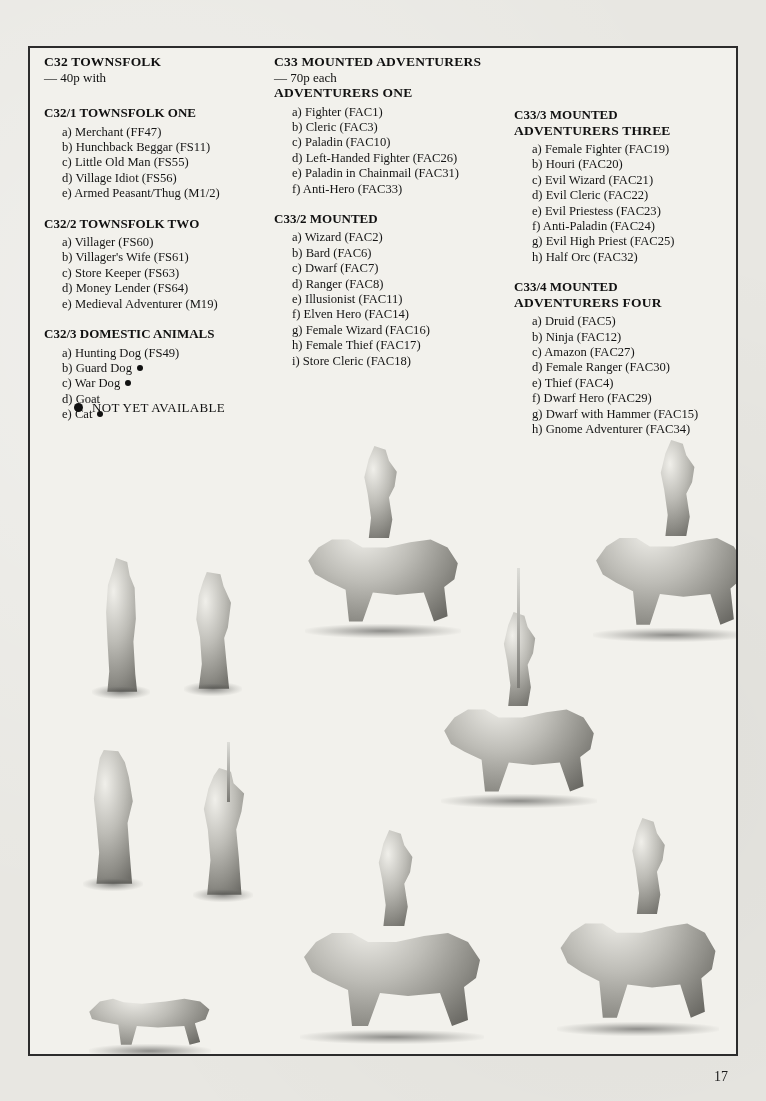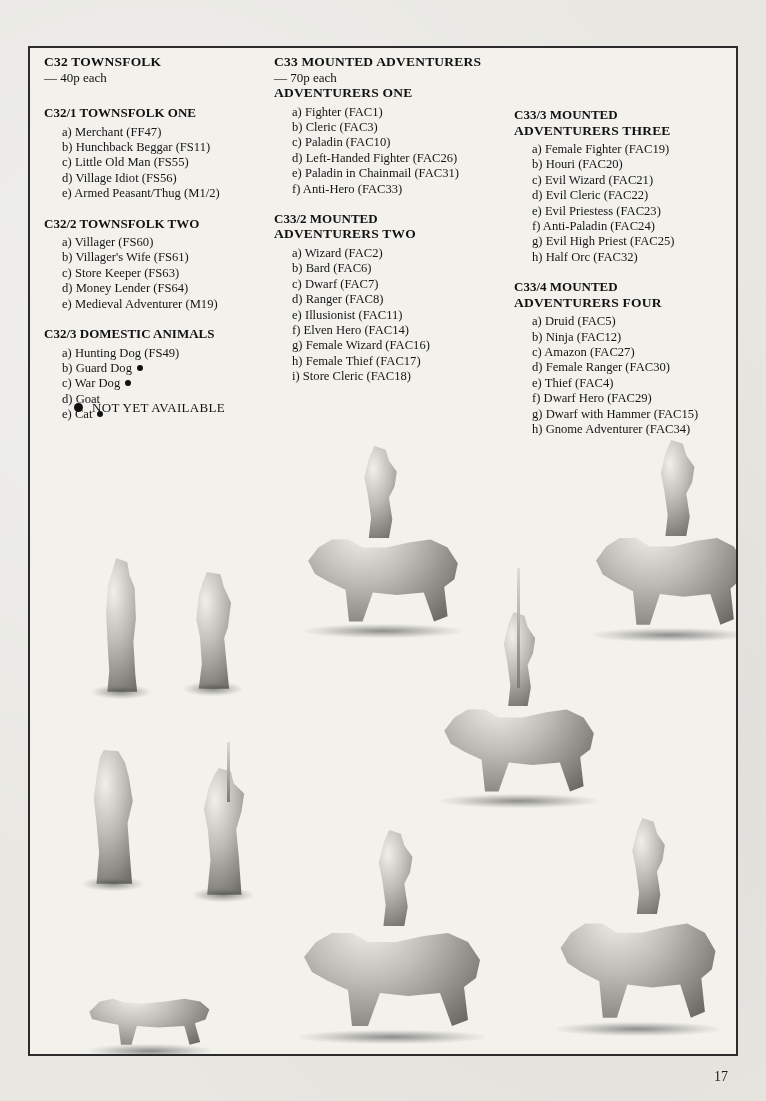--- a/index.html
+++ b/index.html
@@ -181,21 +181,21 @@
 </head>
 <body>
 
 <div id="page">
   <div id="sheet">
 
     <div class="cols">
 
       <div class="col col1">
         <div class="head">C32 TOWNSFOLK</div>
-        <div class="price">— 40p each</div>
+        <div class="price">— 40p with</div>
 
         <div class="subhead first">C32/1 TOWNSFOLK ONE</div>
         <ul class="items">
           <li><span>a) Merchant (FF47)</span></li>
           <li><span>b) Hunchback Beggar (FS11)</span></li>
           <li><span>c) Little Old Man (FS55)</span></li>
           <li><span>d) Village Idiot (FS56)</span></li>
           <li><span>e) Armed  Peasant/Thug  (M1/2)</span></li>
         </ul>
 
@@ -226,21 +226,20 @@
         <ul class="items">
           <li><span>a) Fighter (FAC1)</span></li>
           <li><span>b) Cleric (FAC3)</span></li>
           <li><span>c) Paladin (FAC10)</span></li>
           <li><span>d) Left-Handed Fighter (FAC26)</span></li>
           <li><span>e) Paladin in Chainmail  (FAC31)</span></li>
           <li><span>f) Anti-Hero (FAC33)</span></li>
         </ul>
 
         <div class="subhead">C33/2 MOUNTED</div>
-        <div class="head">ADVENTURERS TWO</div>
         <ul class="items">
           <li><span>a) Wizard (FAC2)</span></li>
           <li><span>b) Bard (FAC6)</span></li>
           <li><span>c) Dwarf (FAC7)</span></li>
           <li><span>d) Ranger (FAC8)</span></li>
           <li><span>e) Illusionist (FAC11)</span></li>
           <li><span>f) Elven Hero (FAC14)</span></li>
           <li><span>g) Female Wizard (FAC16)</span></li>
           <li><span>h) Female Thief (FAC17)</span></li>
           <li><span>i) Store Cleric (FAC18)</span></li>

